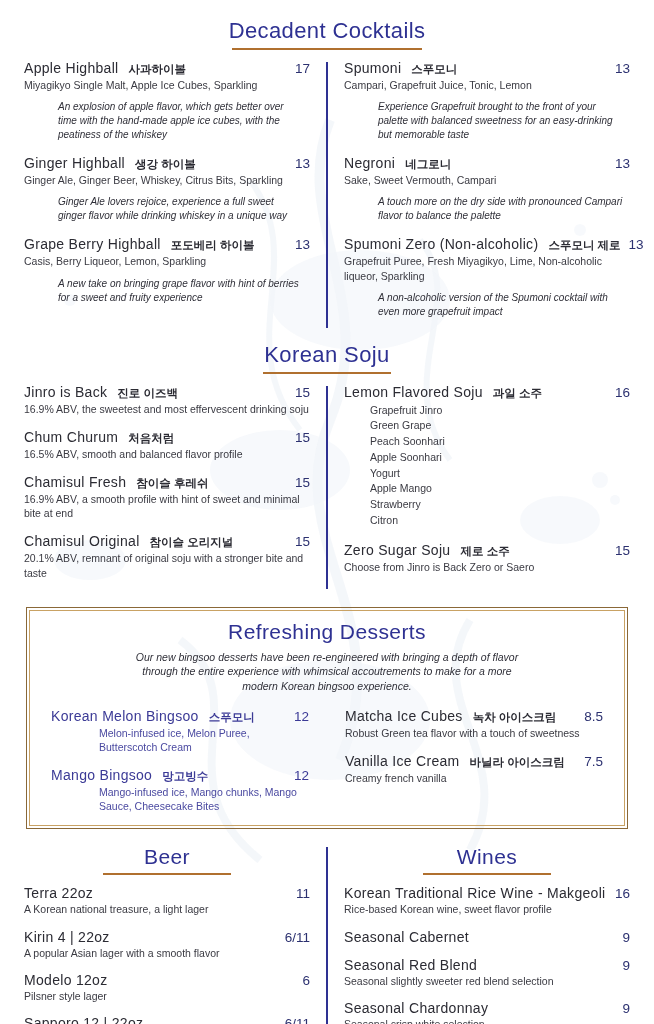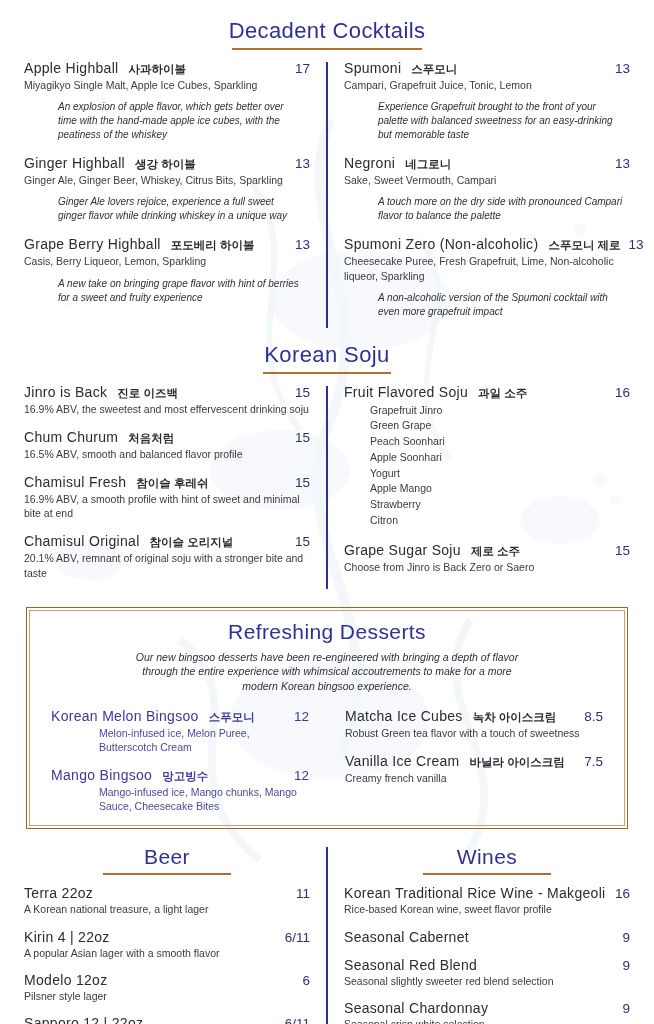--- a/index.html
+++ b/index.html
@@ -152,21 +152,21 @@
 
     <div class="iblurb">A touch more on the dry side with pronounced Campari flavor to balance the palette</div>
   </div>
 
   <div class="item">
     <div class="irow">
       <span class="iname">Spumoni Zero (Non-alcoholic)</span>
       <span class="ikor">스푸모니 제로</span>
       <span class="iprice">13</span>
     </div>
-    <div class="idesc">Cheesecake Puree, Fresh Grapefruit, Lime, Non-alcoholic liqueor, Sparkling</div>
+    <div class="idesc">Grapefruit Puree, Fresh Miyagikyo, Lime, Non-alcoholic liqueor, Sparkling</div>
 
     <div class="iblurb">A non-alcoholic version of the Spumoni cocktail with even more grapefruit impact</div>
   </div>
 </div>
     </div>
   </section>
 
   <section class="section">
     <h1 class="sec-title">Korean Soju</h1>
     <div class="rule narrow"></div>
@@ -209,39 +209,39 @@
       <span class="iprice">15</span>
     </div>
     <div class="idesc">20.1% ABV, remnant of original soju with a stronger bite and taste</div>
 
   </div>
 </div>
       <div class="vdiv"></div>
       <div class="col">
   <div class="item">
     <div class="irow">
-      <span class="iname">Fruit Flavored Soju</span>
+      <span class="iname">Lemon Flavored Soju</span>
       <span class="ikor">과일 소주</span>
       <span class="iprice">16</span>
     </div>
 
     <div class="iflav">Grapefruit Jinro
 Green Grape
 Peach Soonhari
 Apple Soonhari
 Yogurt
 Apple Mango
 Strawberry
 Citron</div>
 
   </div>
 
   <div class="item">
     <div class="irow">
-      <span class="iname">Grape Sugar Soju</span>
+      <span class="iname">Zero Sugar Soju</span>
       <span class="ikor">제로 소주</span>
       <span class="iprice">15</span>
     </div>
     <div class="idesc">Choose from Jinro is Back Zero or Saero</div>
 
   </div>
 </div>
     </div>
   </section>
 

